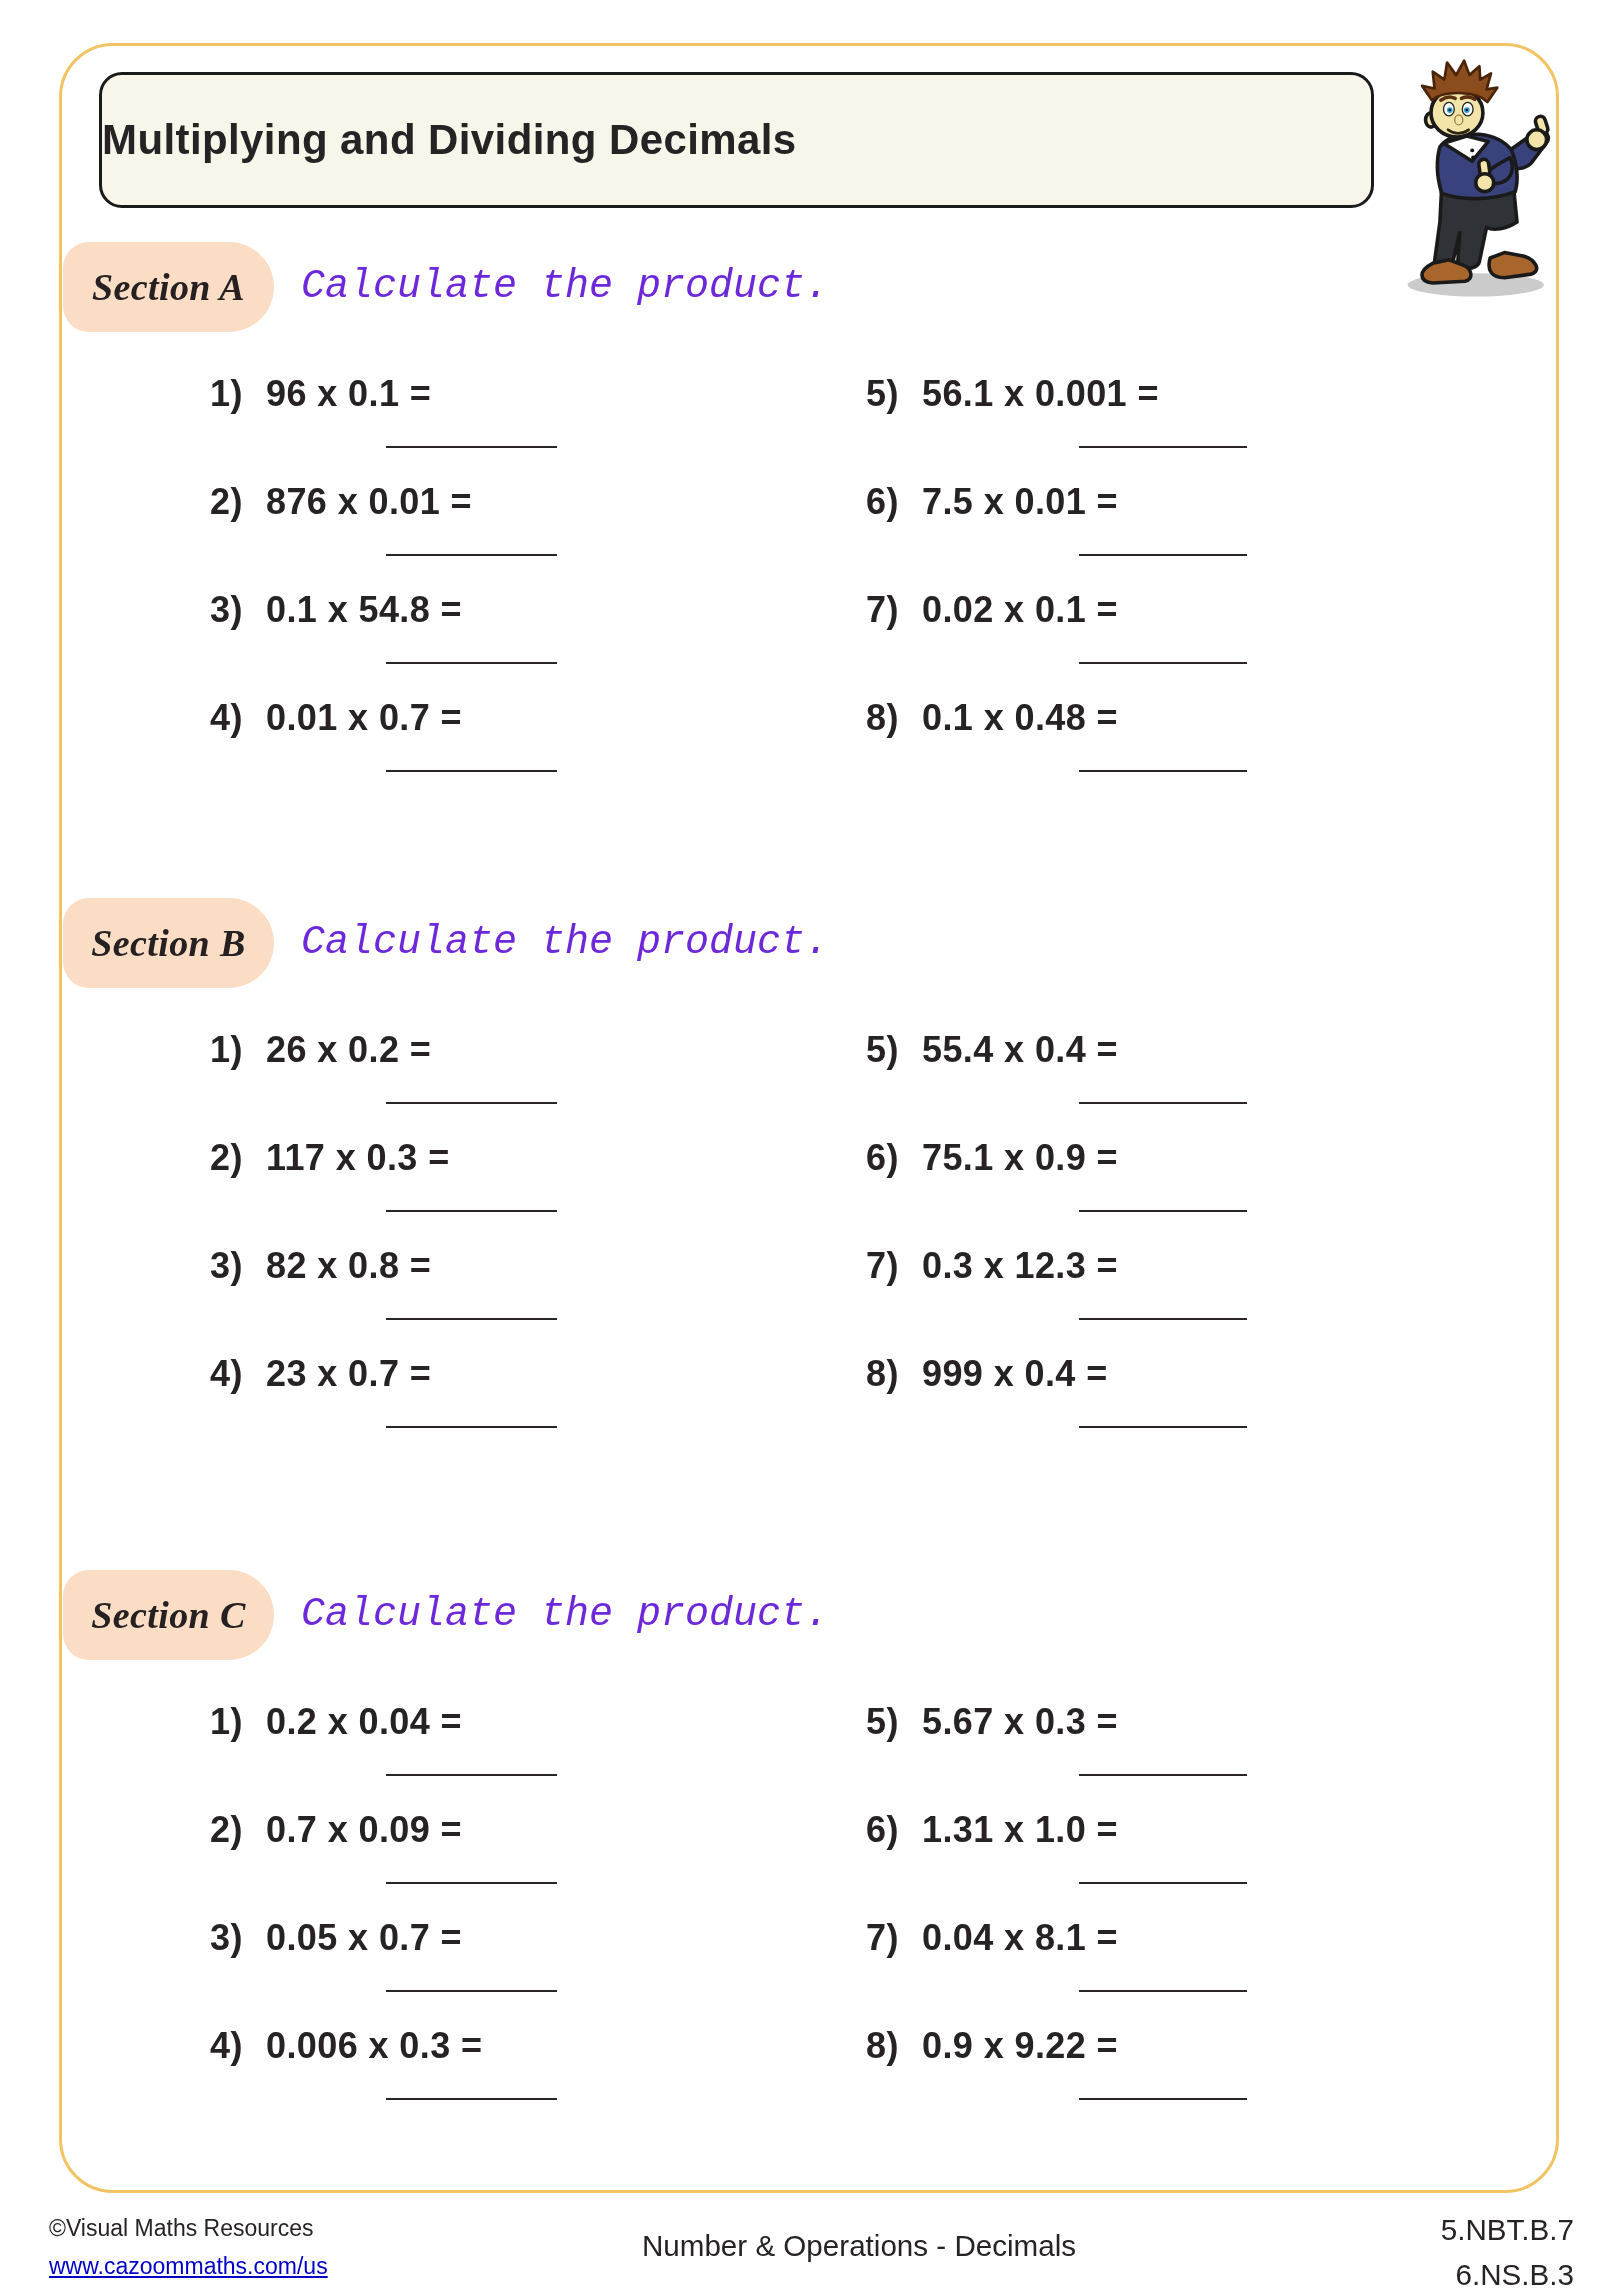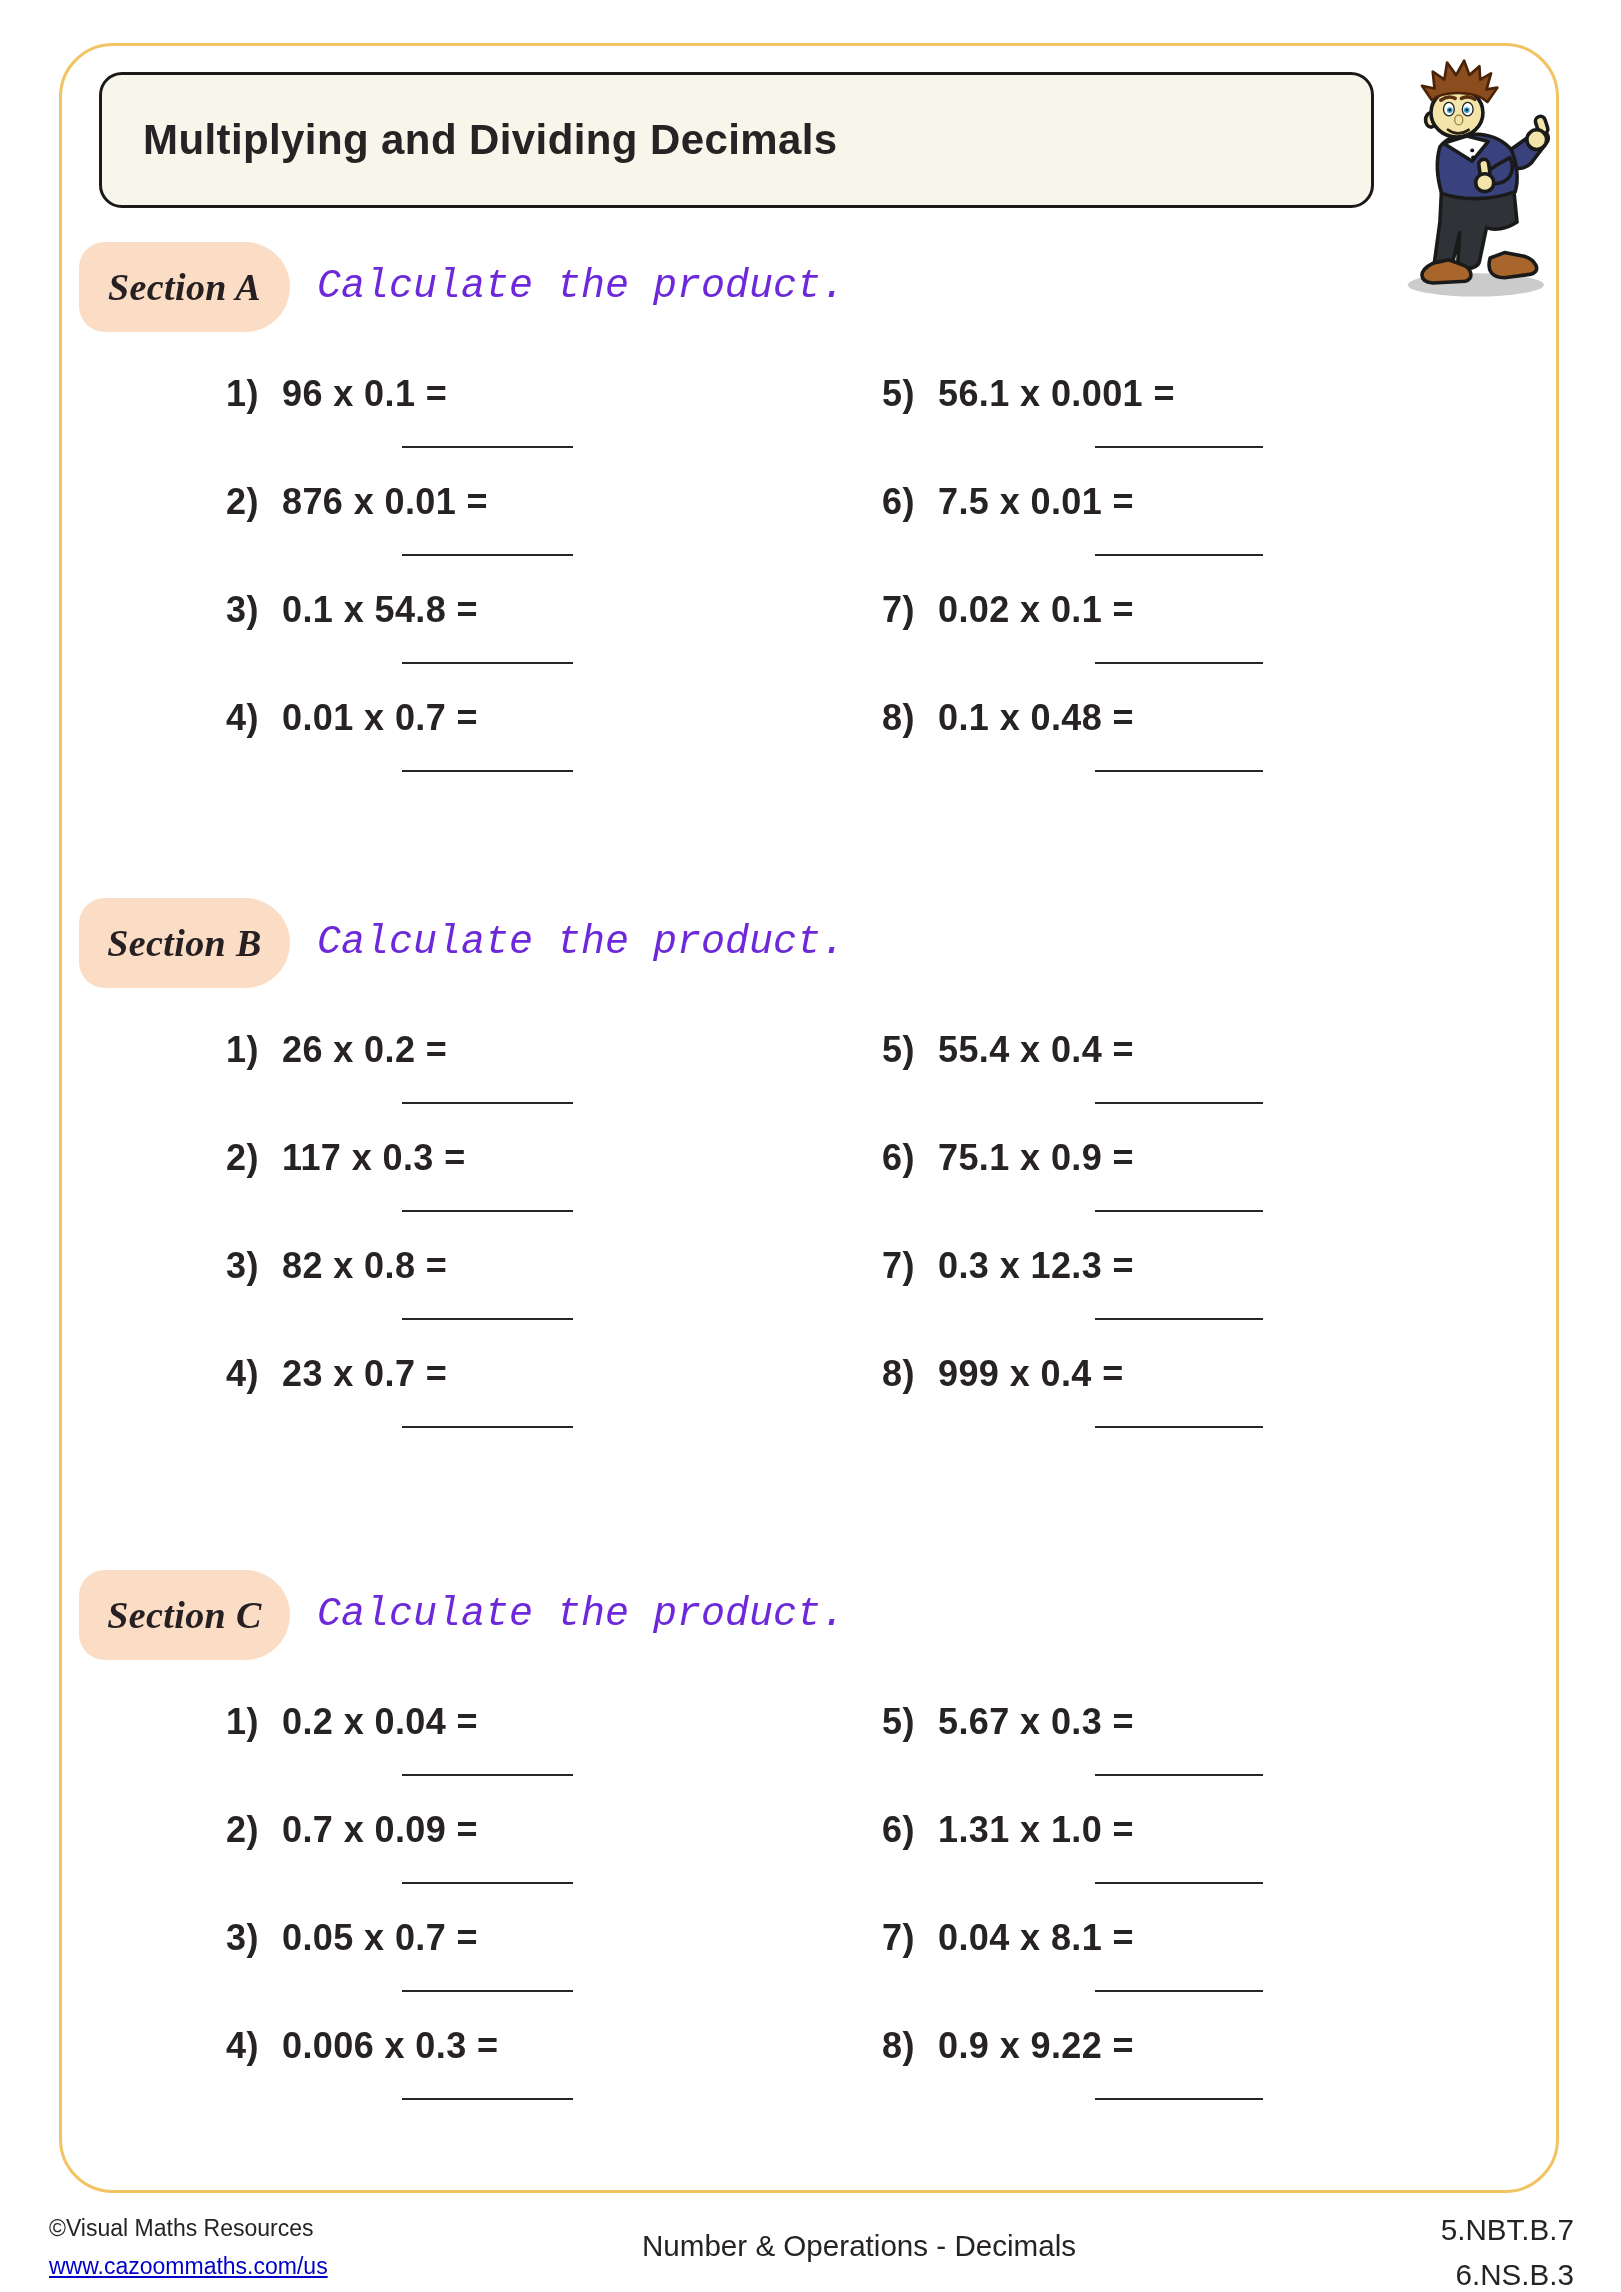--- a/index.html
+++ b/index.html
@@ -12,32 +12,32 @@
   html,body{margin:0;padding:0;background:#ffffff;}
   .page{position:relative;width:1622px;height:2293px;background:#ffffff;overflow:hidden;
         font-family:"Liberation Sans",sans-serif;color:var(--c-ink);}
   
   .frame{position:absolute;left:59px;top:43px;width:1494px;height:2144px;
          border:3.6px solid var(--c-border);border-radius:54px;background:#ffffff;}
   
   .title-box{position:absolute;left:99px;top:72px;width:1269px;height:130px;
              background:var(--c-cream);border:3.6px solid #1a1a1a;border-radius:23px;
              display:flex;align-items:center;z-index:2;}
-  .title-box .title{font-size:42px;font-weight:bold;letter-spacing:0.4px;padding-left:41px;}
+  .title-box .title{font-size:42px;font-weight:bold;letter-spacing:0.4px;}
   
   .logo-box{position:absolute;left:1194px;top:51px;width:177px;height:148px;background:#FBFAF4;
             border:3.6px solid #1a1a1a;border-radius:19.7px;z-index:3;
             display:flex;flex-direction:column;align-items:center;justify-content:flex-start;padding-top:11.6px;box-sizing:border-box;}
   .logo-mark{width:64px;height:72px;display:block;}
   .logo-word{font-family:"DejaVu Serif","Liberation Serif",serif;font-weight:bold;
              font-size:29.6px;letter-spacing:-0.9px;line-height:1;margin-top:2.7px;color:#111;}
   
   .mascot{position:absolute;left:1386px;top:50px;width:193px;height:251px;z-index:4;}
   
-  .section{position:absolute;left:16px;top:0;width:1318px;height:566px;}
+  .section{position:absolute;left:0;top:0;width:1318px;height:566px;}
   .pill{position:absolute;left:63px;top:0;width:211px;height:90px;background:var(--c-pill);
         border-radius:27px 47px 47px 27px;display:flex;align-items:center;justify-content:center;}
   .pill-label{font-family:"Liberation Serif",serif;font-style:italic;font-weight:bold;
               font-size:38px;letter-spacing:0.4px;color:#262022;}
   .instruction{position:absolute;left:301px;top:0;height:90px;line-height:90px;
                font-family:Liberation Mono, monospace;font-style:italic;font-size:40px;color:#6d28d9;}
   
   .problems{position:absolute;left:210px;top:131px;display:grid;
             grid-template-columns:656px 577px;grid-template-rows:repeat(4,108px);
             grid-auto-flow:column;}

